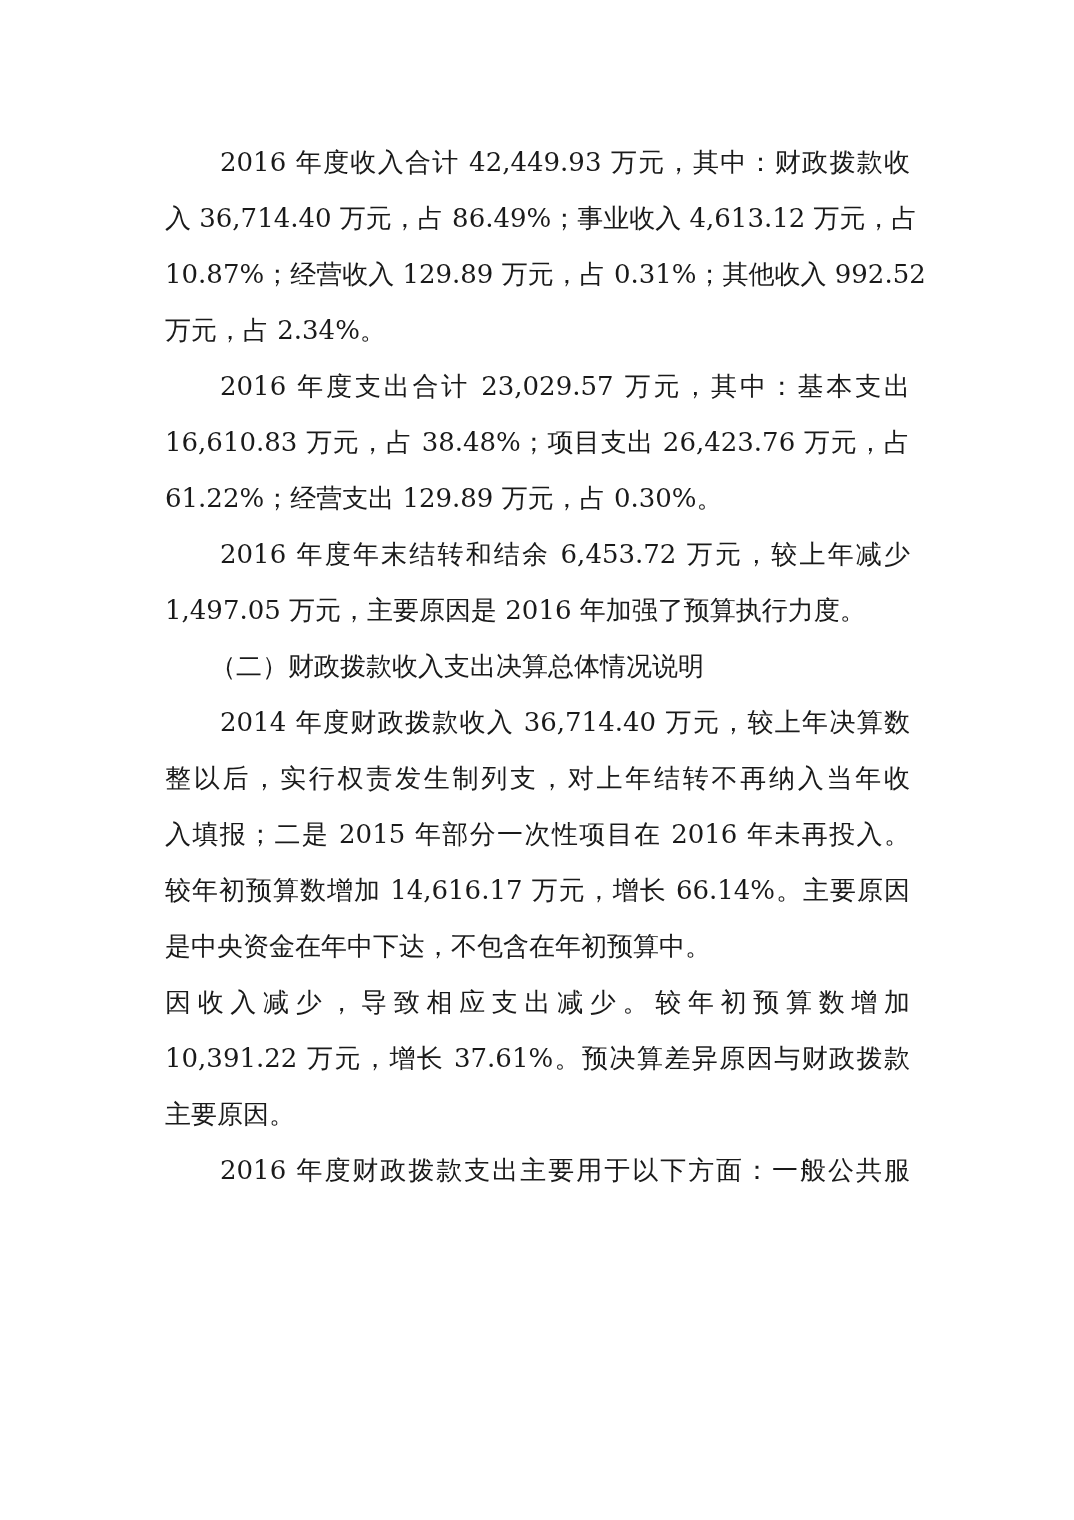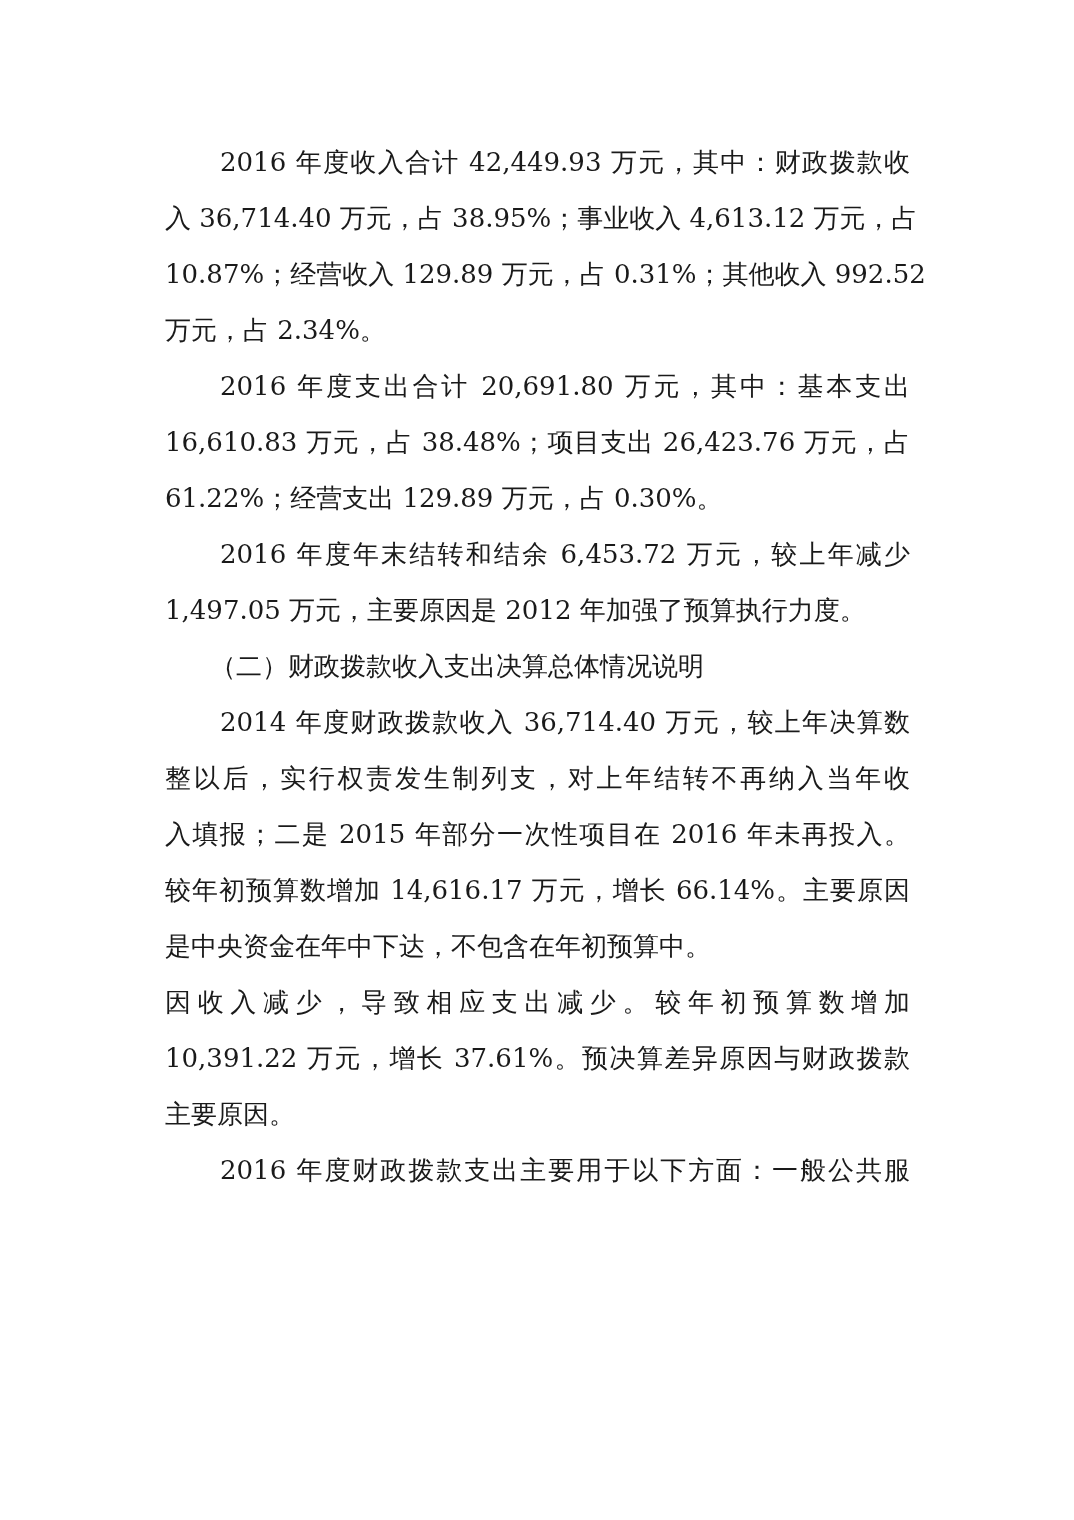--- a/index.html
+++ b/index.html
@@ -50,34 +50,34 @@
   }
 </style>
 </head>
 <body>
 
 <div class="page">
   <div class="content">
 
     <div>
       <div class="line indent">2016 年度收入合计 42,449.93 万元，其中：财政拨款收</div>
-      <div class="line">入 36,714.40 万元，占 38.95%；事业收入 4,613.12 万元，占</div>
+      <div class="line">入 36,714.40 万元，占 86.49%；事业收入 4,613.12 万元，占</div>
       <div class="line">10.87%；经营收入 129.89 万元，占 0.31%；其他收入 992.52</div>
       <div class="line last">万元，占 2.34%。</div>
     </div>
 
     <div>
-      <div class="line indent">2016  年度支出合计  20,691.80  万元，其中：基本支出</div>
+      <div class="line indent">2016  年度支出合计  23,029.57  万元，其中：基本支出</div>
       <div class="line">16,610.83  万元，占  38.48%；项目支出  26,423.76  万元，占</div>
       <div class="line last">61.22%；经营支出 129.89 万元，占 0.30%。</div>
     </div>
 
     <div>
       <div class="line indent">2016  年度年末结转和结余  6,453.72  万元，较上年减少</div>
-      <div class="line last">1,497.05 万元，主要原因是 2012 年加强了预算执行力度。</div>
+      <div class="line last">1,497.05 万元，主要原因是 2016 年加强了预算执行力度。</div>
     </div>
 
     <div>
       <div class="line heading">（二）财政拨款收入支出决算总体情况说明</div>
     </div>
 
     <div>
       <div class="line indent">2014 年度财政拨款收入 36,714.40 万元，较上年决算数</div>
       <div class="line">整以后，实行权责发生制列支，对上年结转不再纳入当年收</div>
       <div class="line">入填报；二是 2015 年部分一次性项目在 2016 年未再投入。</div>

